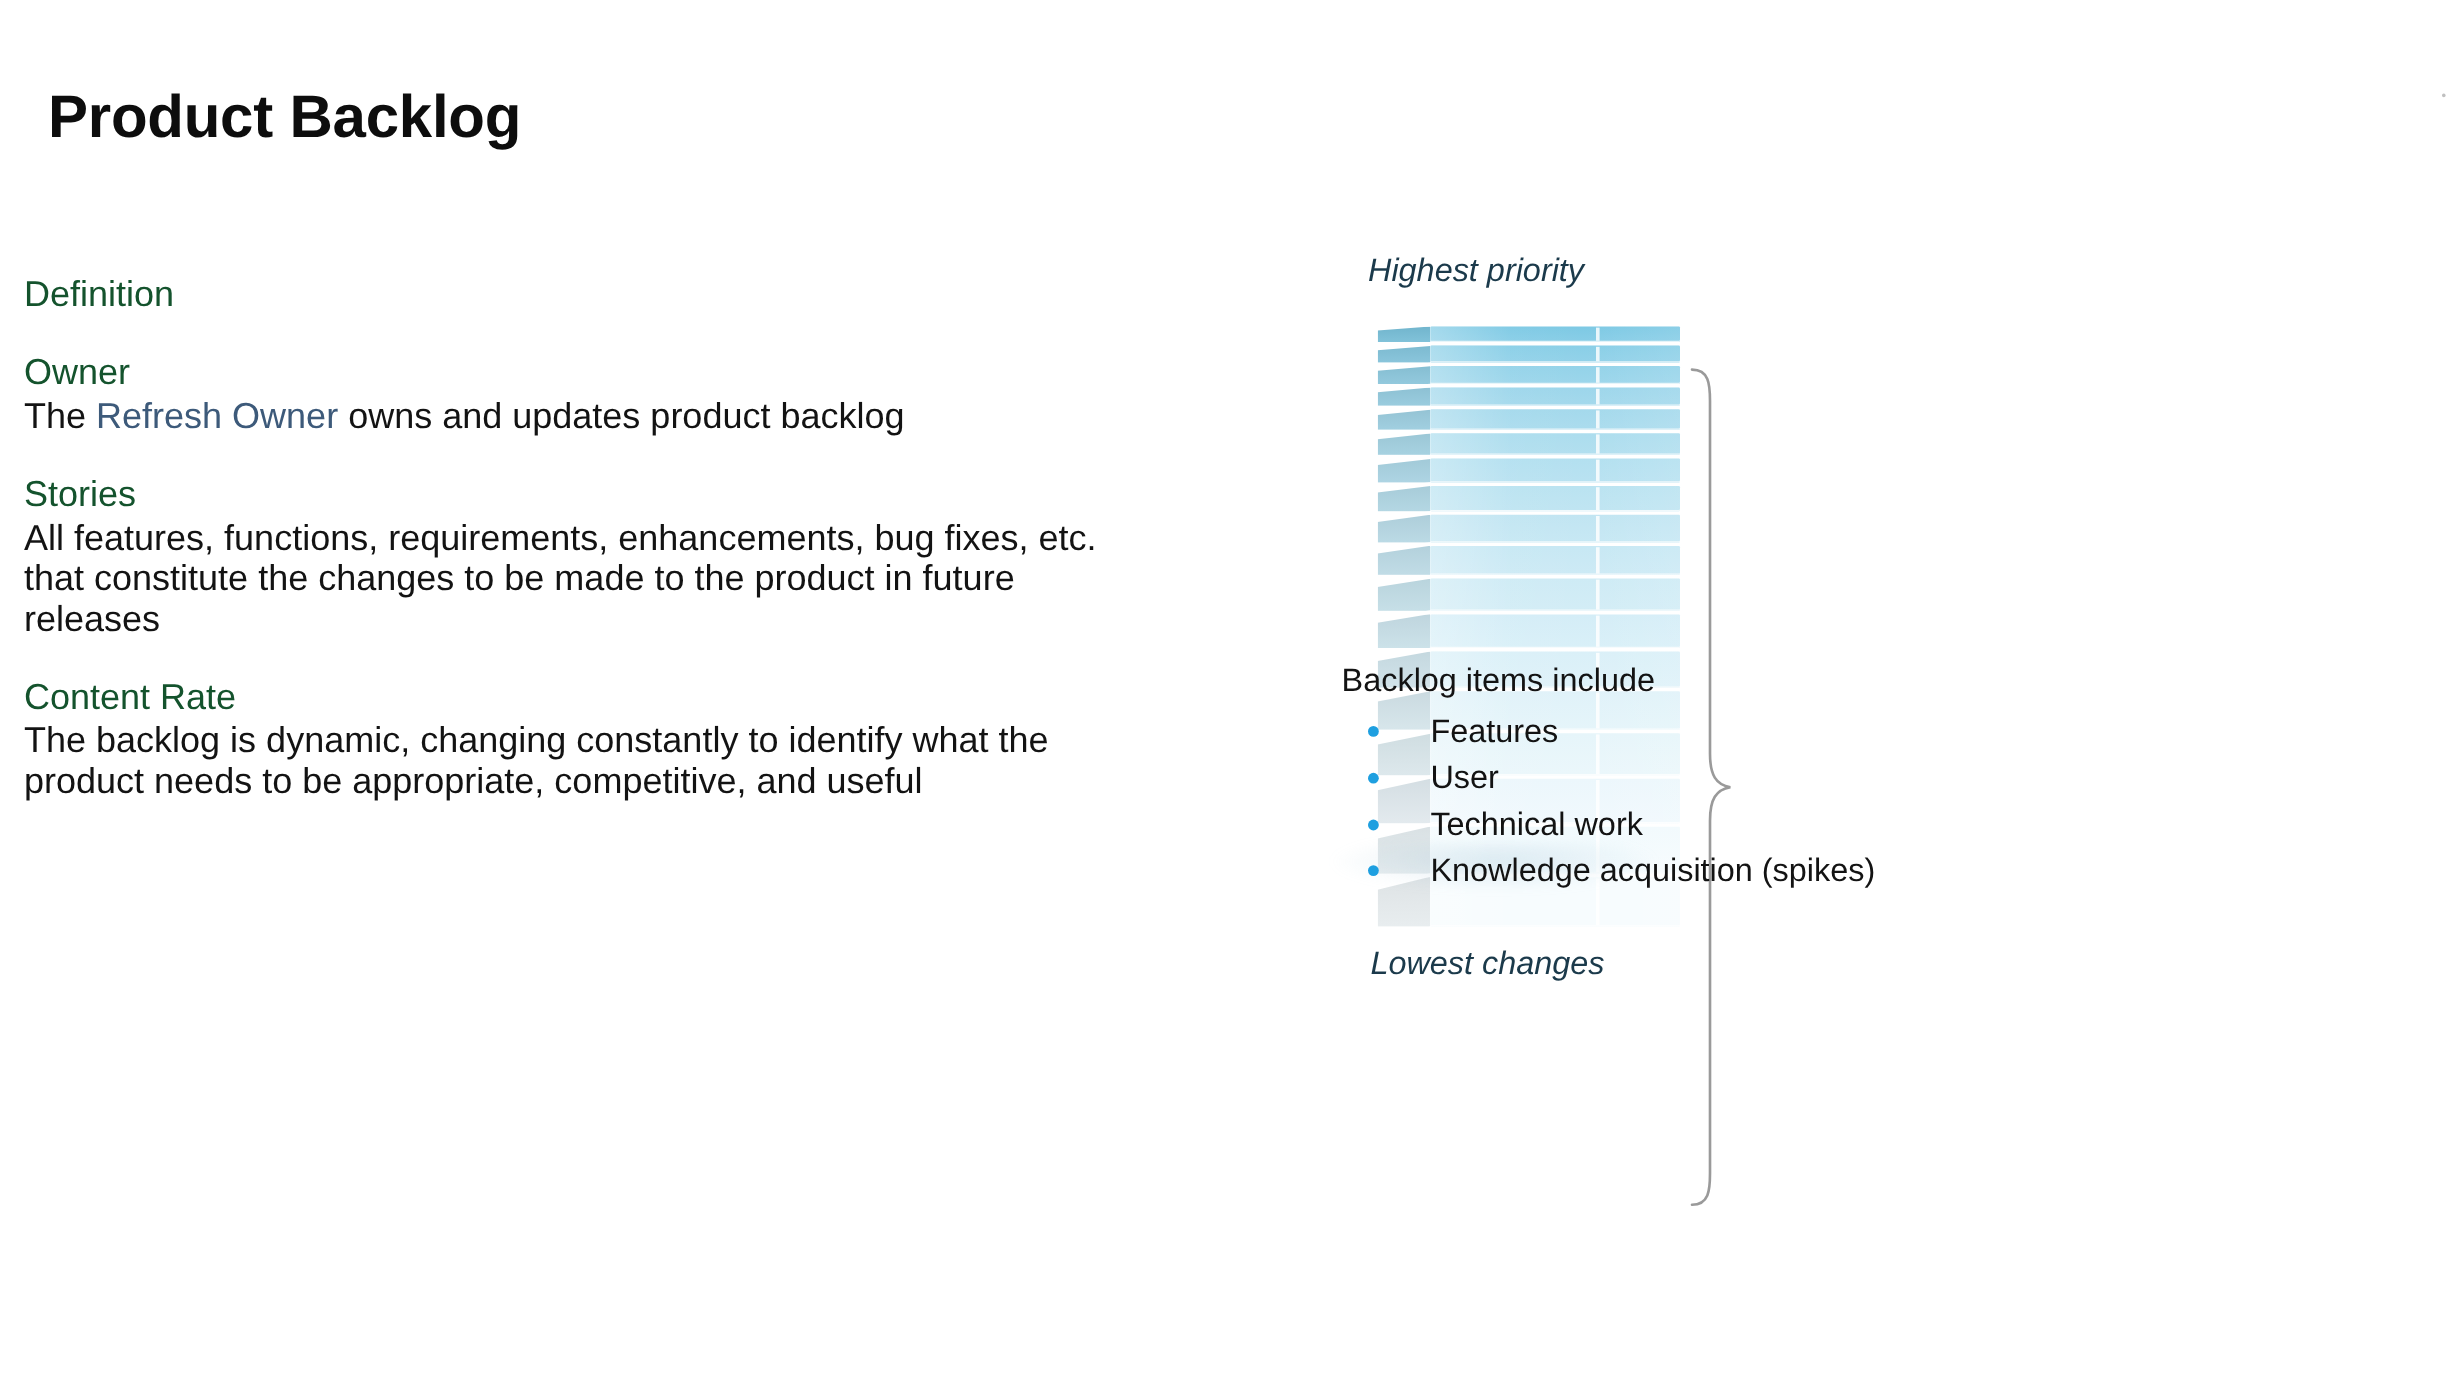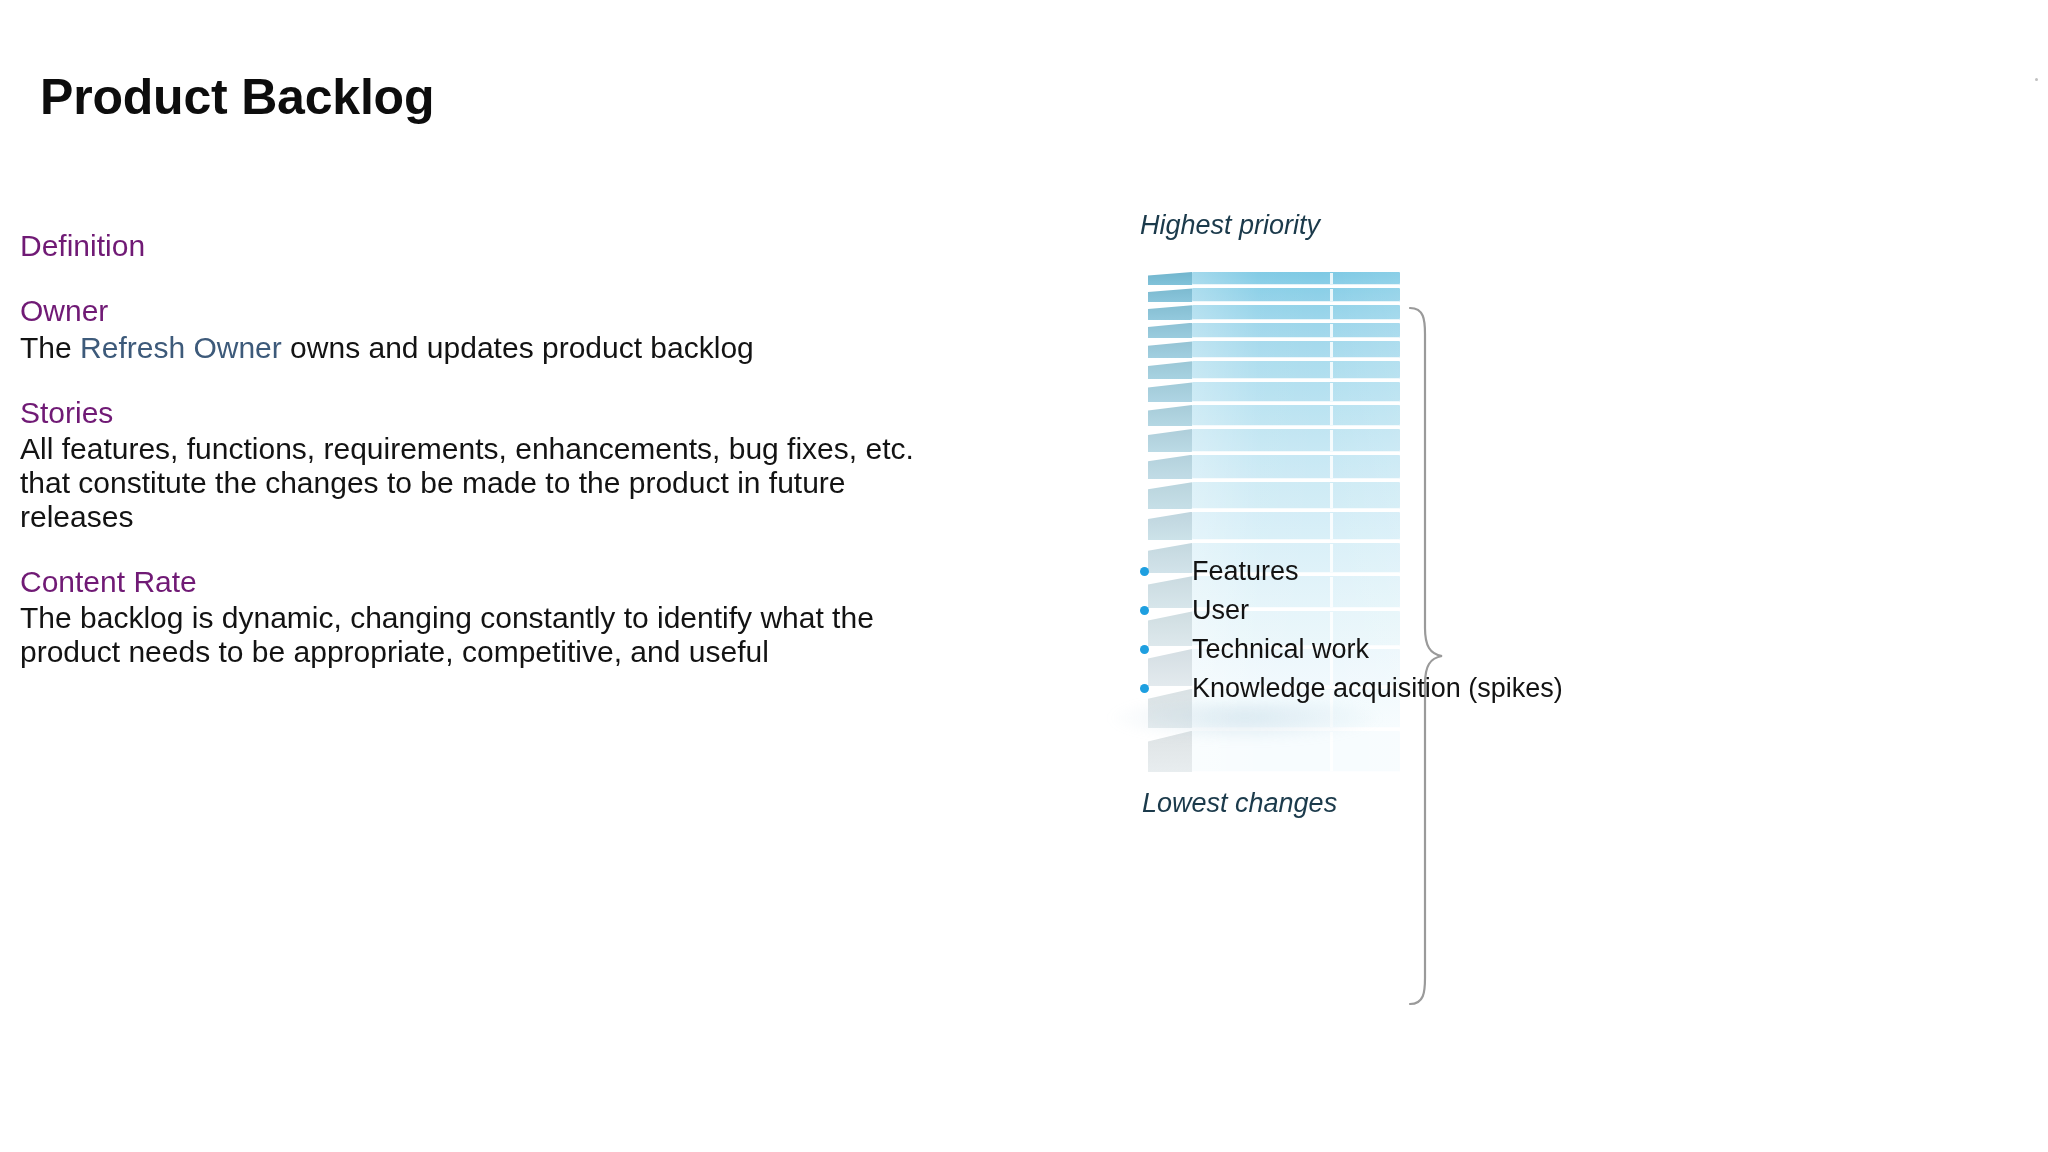--- a/index.html
+++ b/index.html
@@ -41,21 +41,21 @@
     top: 228px;
     width: 960px;
   }
   .section {
     margin-bottom: 30px;
   }
   .section:last-child { margin-bottom: 0; }
 
   .section-heading {
     font-size: 30px;
-    color: #701a75;
+    color: #14532d;
     line-height: 1.18;
     margin-bottom: 2px;
     white-space: nowrap;
   }
   .section-body {
     font-size: 30px;
     color: #131313;
     line-height: 1.13;
     max-width: 940px;
   }
@@ -416,20 +416,21 @@
                  C 22 352, 17 360, 17 378
                  L 17 672
                  C 17 686, 16 698, 2 698" fill="none" stroke="#9a9a9a" stroke-width="2.2" stroke-linecap="round"></path>
       </svg>
     </div>
 
     <div class="priority-label label-lowest">Lowest changes</div>
   </div>
 
   <div class="callout">
+    <div class="callout-title">Backlog items include</div>
     <ul class="callout-list" id="callout-list">
         <li><span class="bullet" style="background: rgb(30, 159, 224);"></span><span>Features</span></li>
         <li><span class="bullet" style="background: rgb(30, 159, 224);"></span><span>User</span></li>
         <li><span class="bullet" style="background: rgb(30, 159, 224);"></span><span>Technical work</span></li>
         <li><span class="bullet" style="background: rgb(30, 159, 224);"></span><span>Knowledge acquisition (spikes)</span></li>
       </ul>
   </div>
 
 </div>
 

